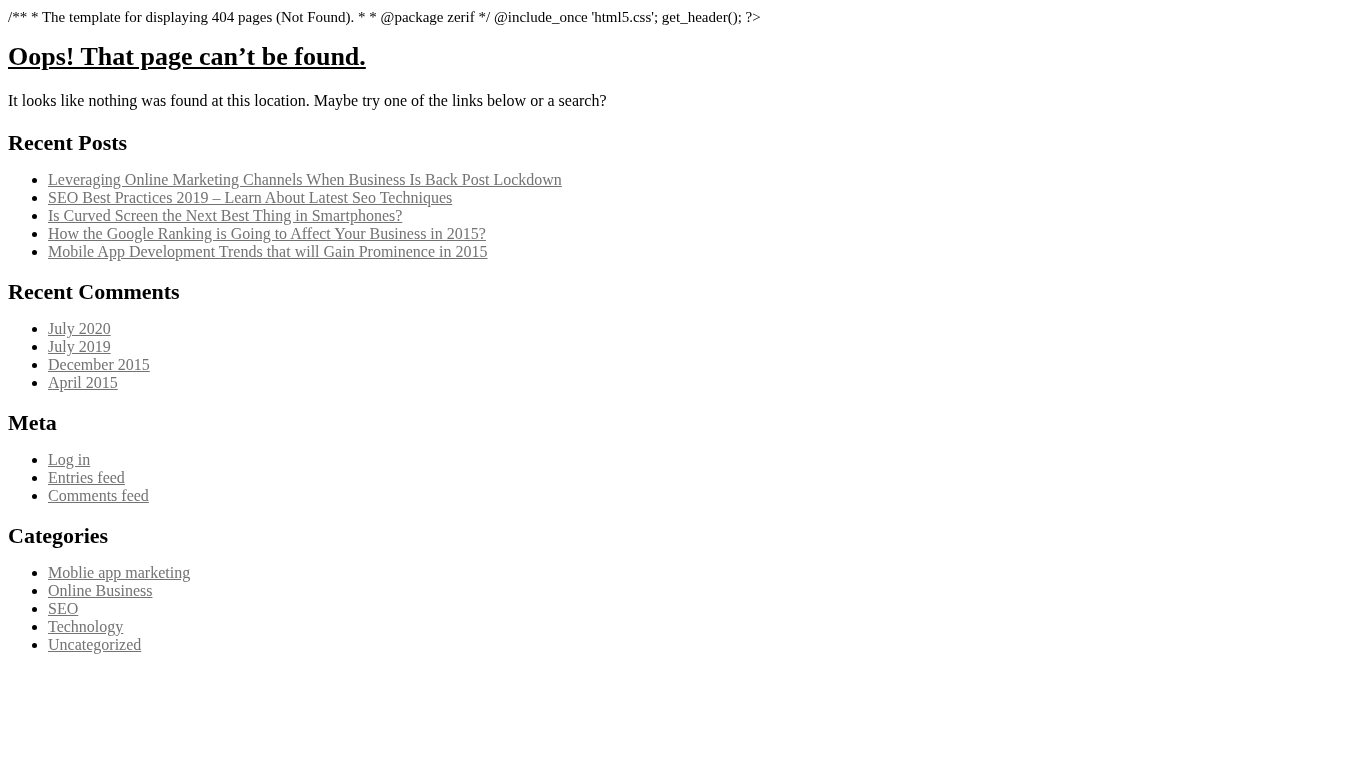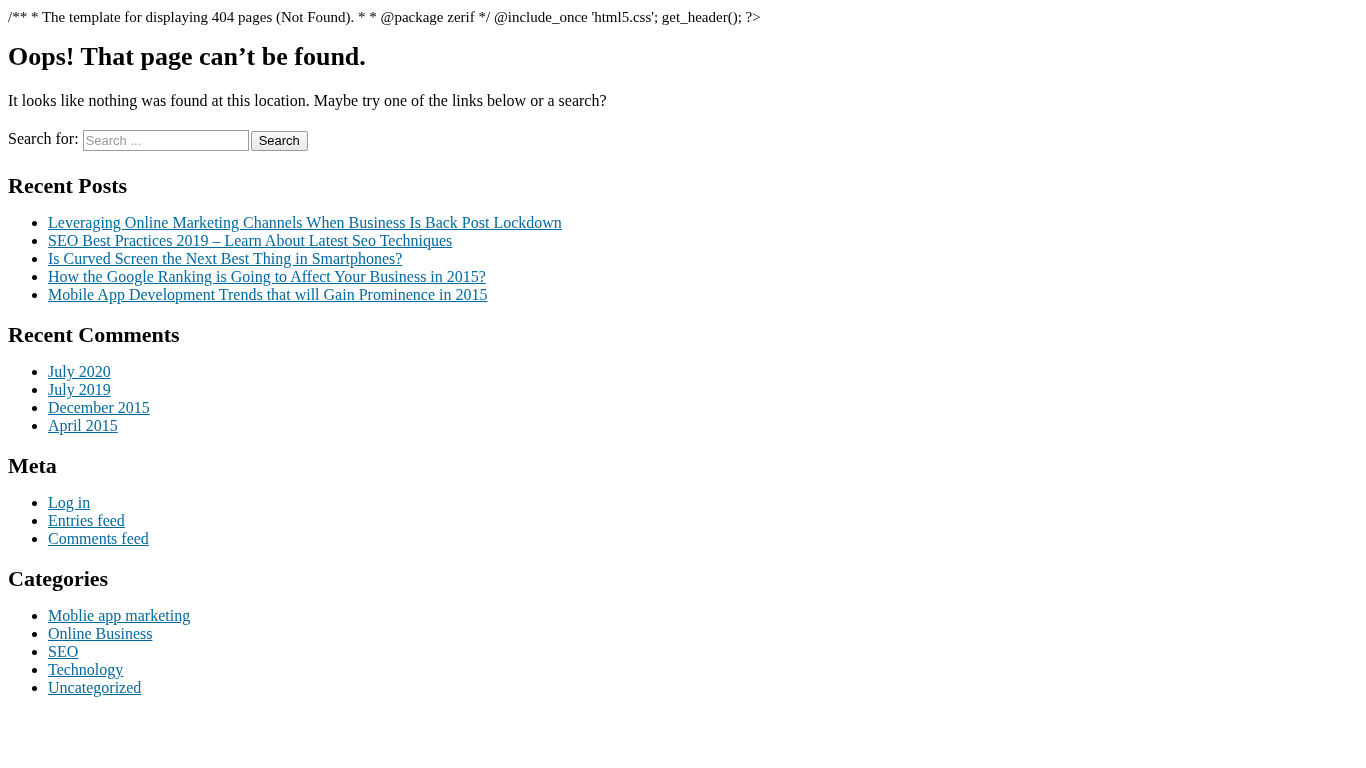--- a/index.html
+++ b/index.html
@@ -31,20 +31,21 @@
     color: #000;
   }
 
   h1.page-title {
     font-family: "Liberation Serif", "DejaVu Serif", serif;
     font-size: 26px;
     line-height: 30px;
     font-weight: bold;
     margin: 0 0 20px 0;
     letter-spacing: 0;
+    text-decoration: underline;
   }
 
   p.page-intro {
     font-size: 16px;
     line-height: 18px;
     margin: 0 0 20px 0;
   }
 
   
   .search-form {
@@ -109,39 +110,36 @@
     padding: 0;
     list-style: none;
   }
   ul.widget-list li {
     font-size: 16px;
     line-height: 18px;
     margin: 0;
     padding: 0;
   }
   ul.widget-list li a {
-    color: #0369a1;
+    color: #737373;
     text-decoration: underline;
     margin-top: 9px;
   }
 </style>
 </head>
 <body>
 
 <div class="page">
 
   <div class="raw-php">/** * The template for displaying 404 pages (Not Found). * * @package zerif */ @include_once 'html5.css'; get_header(); ?&gt;</div>
 
   <h1 class="page-title">Oops! That page can’t be found.</h1>
 
   <p class="page-intro">It looks like nothing was found at this location. Maybe try one of the links below or a search?</p>
 
-  <form class="search-form">
-    <label><span class="search-label-text">Search for:</span><input class="search-field" type="search" placeholder="Search ..." style=""></label><button type="submit" class="search-submit">Search</button>
-  </form>
 
   <div id="widgets-container">
       <section class="widget">
         <h2 class="widget-title">Recent Posts</h2>
         <ul class="widget-list">
           <li><a href="#">Leveraging Online Marketing Channels When Business Is Back Post Lockdown</a></li>
           <li><a href="#">SEO Best Practices 2019 – Learn About Latest Seo Techniques</a></li>
           <li><a href="#">Is Curved Screen the Next Best Thing in Smartphones?</a></li>
           <li><a href="#">How the Google Ranking is Going to Affect Your Business in 2015?</a></li>
           <li><a href="#">Mobile App Development Trends that will Gain Prominence in 2015</a></li>

